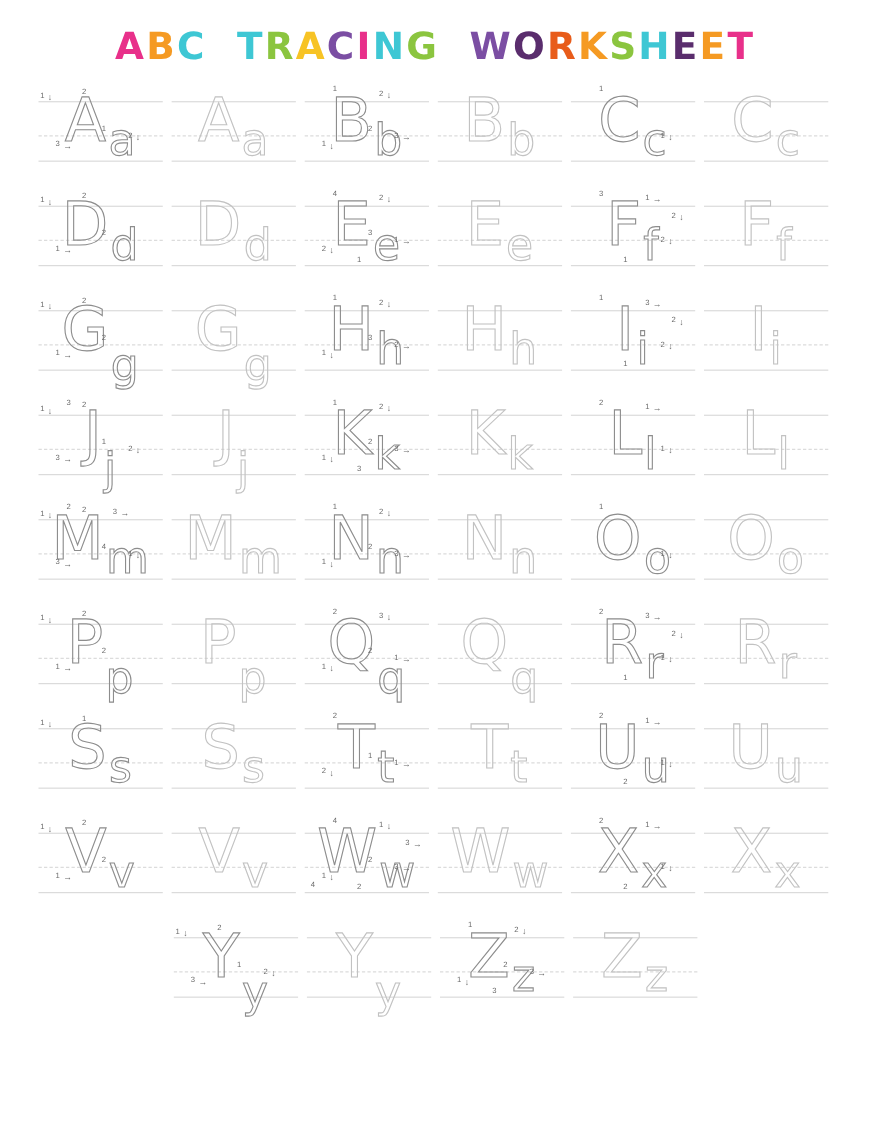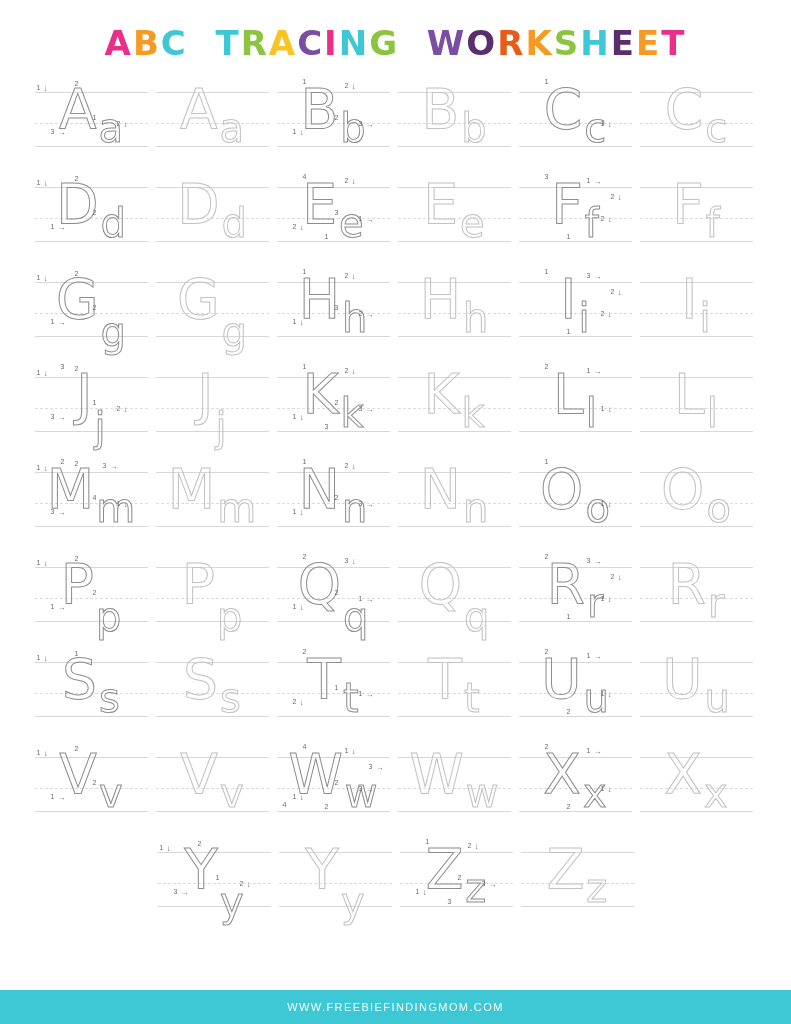--- a/index.html
+++ b/index.html
@@ -800,17 +800,14 @@
           <div class="rule mid"></div>
           <div class="rule bottom"></div>
           <div class="glyphs">
             <div class="gl cap dashed">Z</div>
             <div class="gl low dashed">z</div>
           </div>
         </div>
       </div>
     </div>
 
-  <div class="footer">
-    <span class="footer-inner">WWW.FREEBIEFINDINGMOM.COM</span>
-  </div>
 
 </div>
 
 </body></html>

